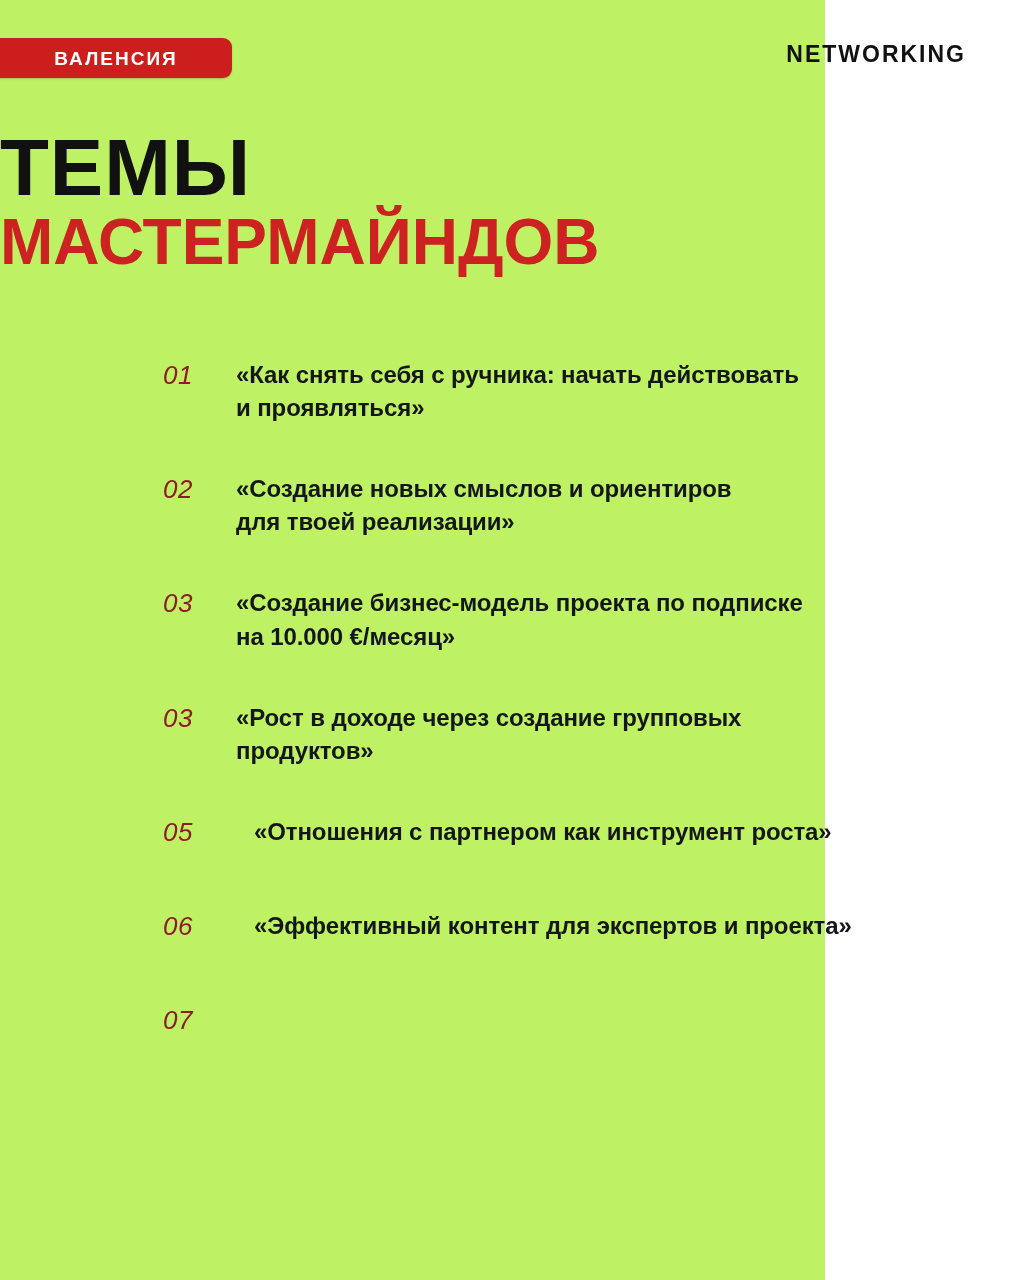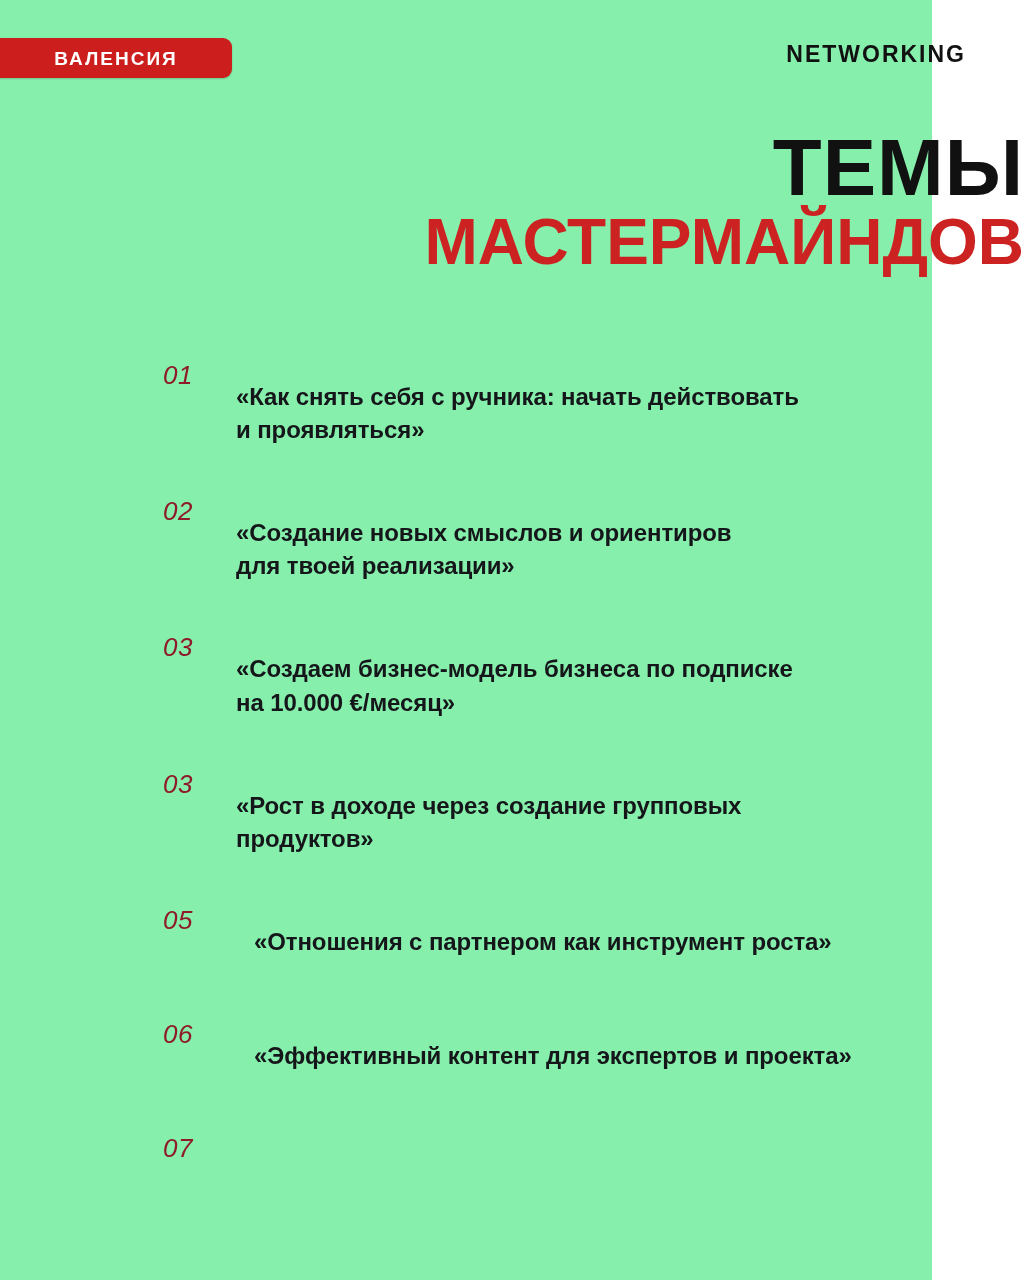--- a/index.html
+++ b/index.html
@@ -12,23 +12,23 @@
     height: 1280px;
     background: #ffffff;
     font-family: "Liberation Sans", "DejaVu Sans", sans-serif;
     overflow: hidden;
     position: relative;
     -webkit-font-smoothing: antialiased;
   }
 
   .slide {
     position: relative;
-    width: 932px;
+    width: 825px;
     height: 1280px;
-    background: #86efac;
+    background: #bef264;
   }
 
   
   .header {
     position: absolute;
     top: 0;
     left: 0;
     width: 1024px;
     height: 110px;
   }
@@ -68,21 +68,21 @@
     line-height: 1;
     white-space: nowrap;
   }
 
   
   .title-block {
     position: absolute;
     top: 128px;
     left: 0;
     width: 1024px;
-    text-align: right;
+    text-align: left;
   }
   .title-line-1 {
     font-size: 80px;
     font-weight: bold;
     color: #111111;
     letter-spacing: 1px;
     line-height: 1.0;
     margin: 0;
     padding: 0;
   }
@@ -127,21 +127,20 @@
   }
 
   .topic-text {
     flex: 1 1 auto;
     font-size: 24px;
     font-weight: bold;
     color: #15161A;
     line-height: 1.38;
     letter-spacing: -0.1px;
     white-space: pre-line;
-    margin-top: 22px;
   }
 </style>
 </head>
 <body>
 
 <div class="slide">
 
   <div class="header">
     <div class="location-badge">
       <span class="location-badge-label">ВАЛЕНСИЯ</span>
@@ -163,21 +162,21 @@
     </div>
 
     <div class="topic-row two-line">
       <div class="topic-number">02</div>
       <div class="topic-text">«Создание новых смыслов и ориентиров
 для твоей реализации»</div>
     </div>
 
     <div class="topic-row two-line">
       <div class="topic-number">03</div>
-      <div class="topic-text">«Создаем бизнес-модель бизнеса по подписке
+      <div class="topic-text">«Создание бизнес-модель проекта по подписке
 на 10.000 €/месяц»</div>
     </div>
 
     <div class="topic-row two-line">
       <div class="topic-number">03</div>
       <div class="topic-text">«Рост в доходе через создание групповых
 продуктов»</div>
     </div>
 
     <div class="topic-row one-line">

